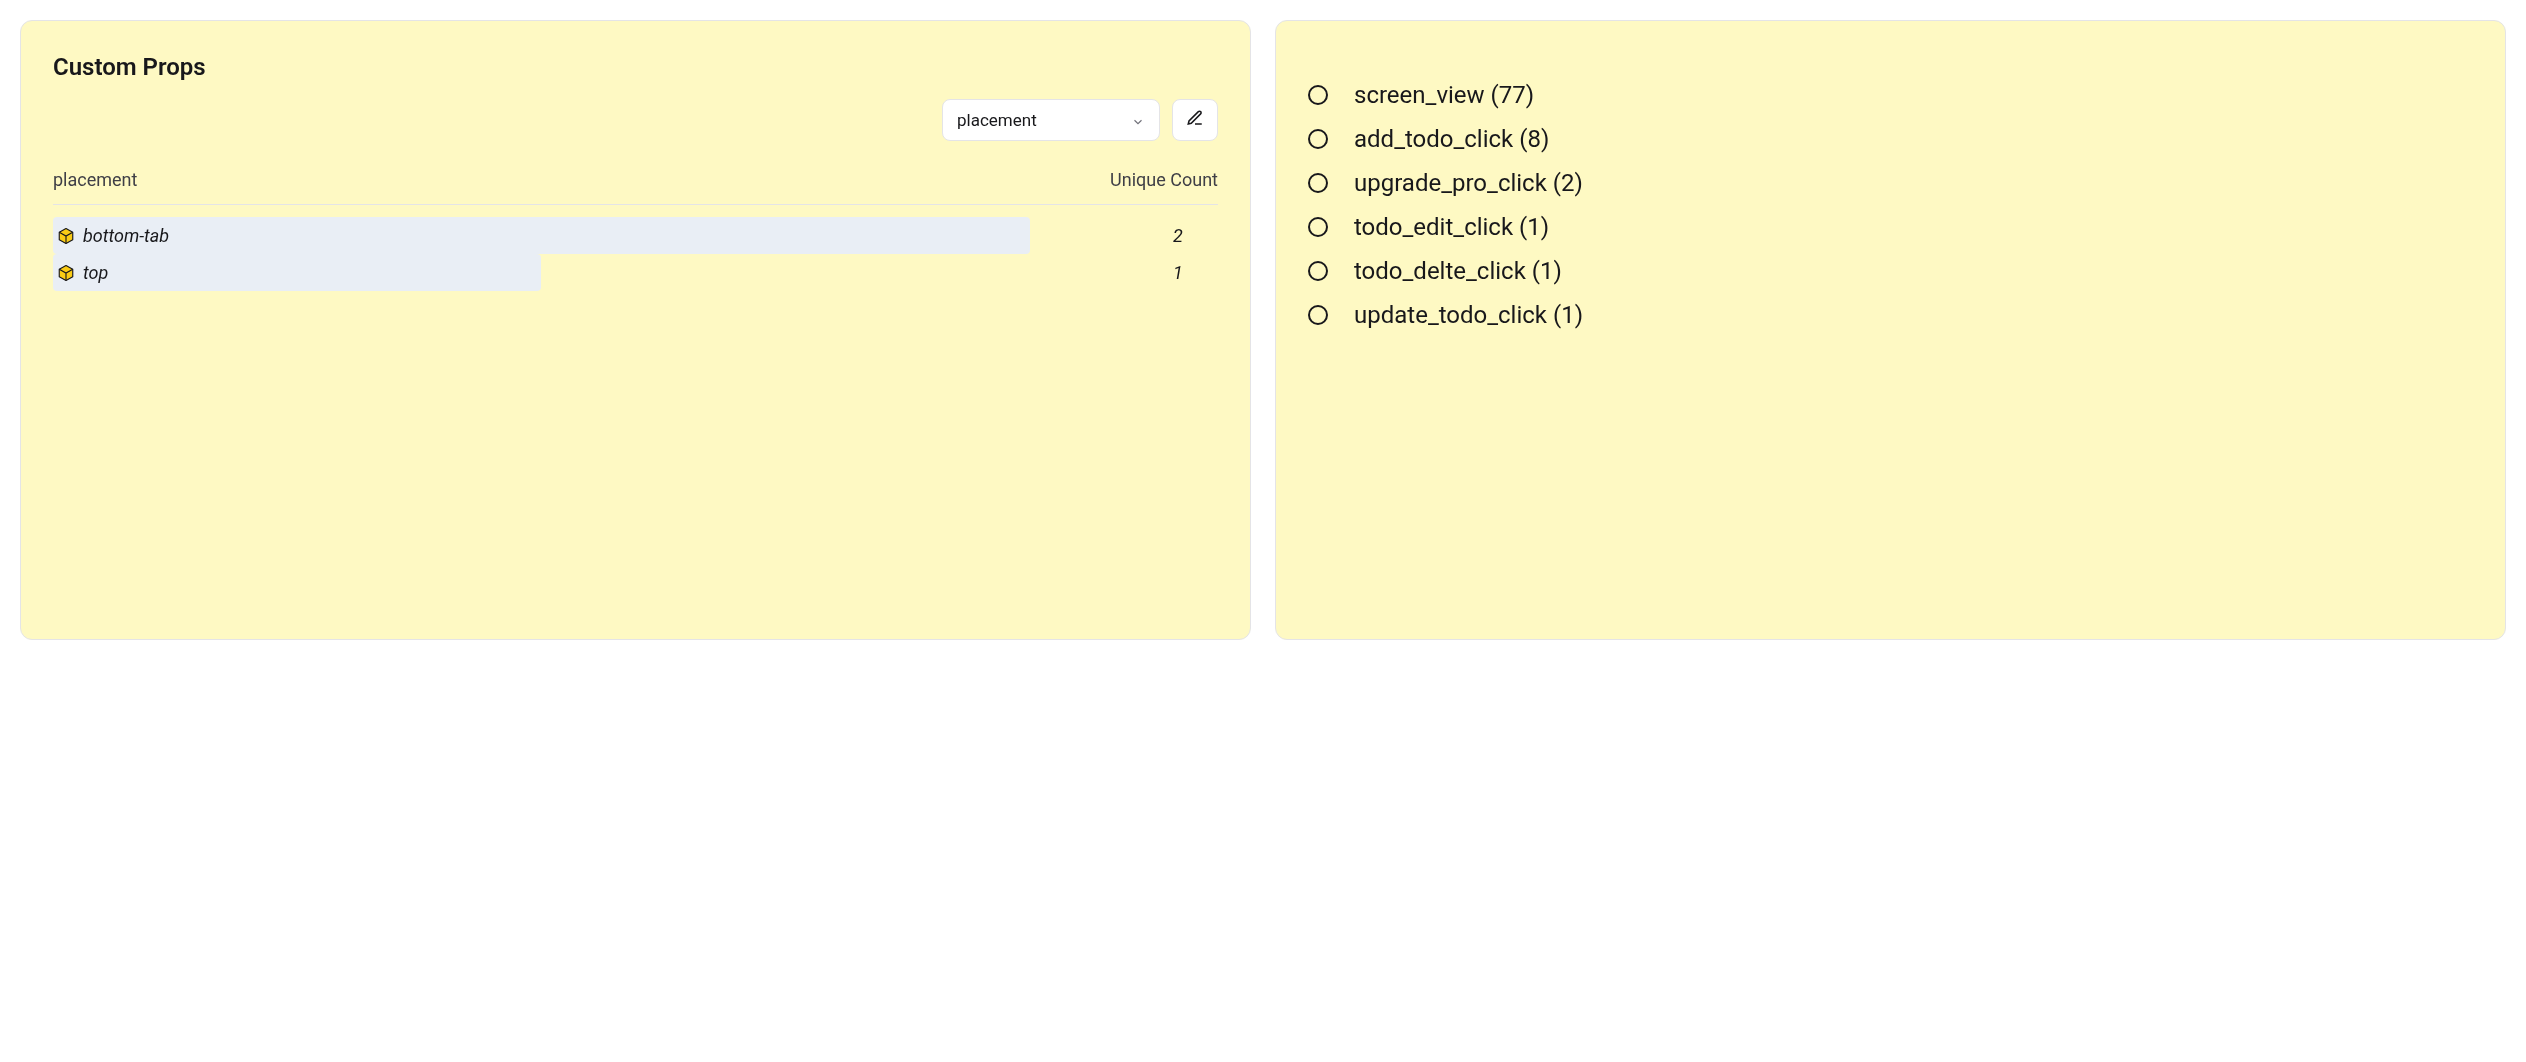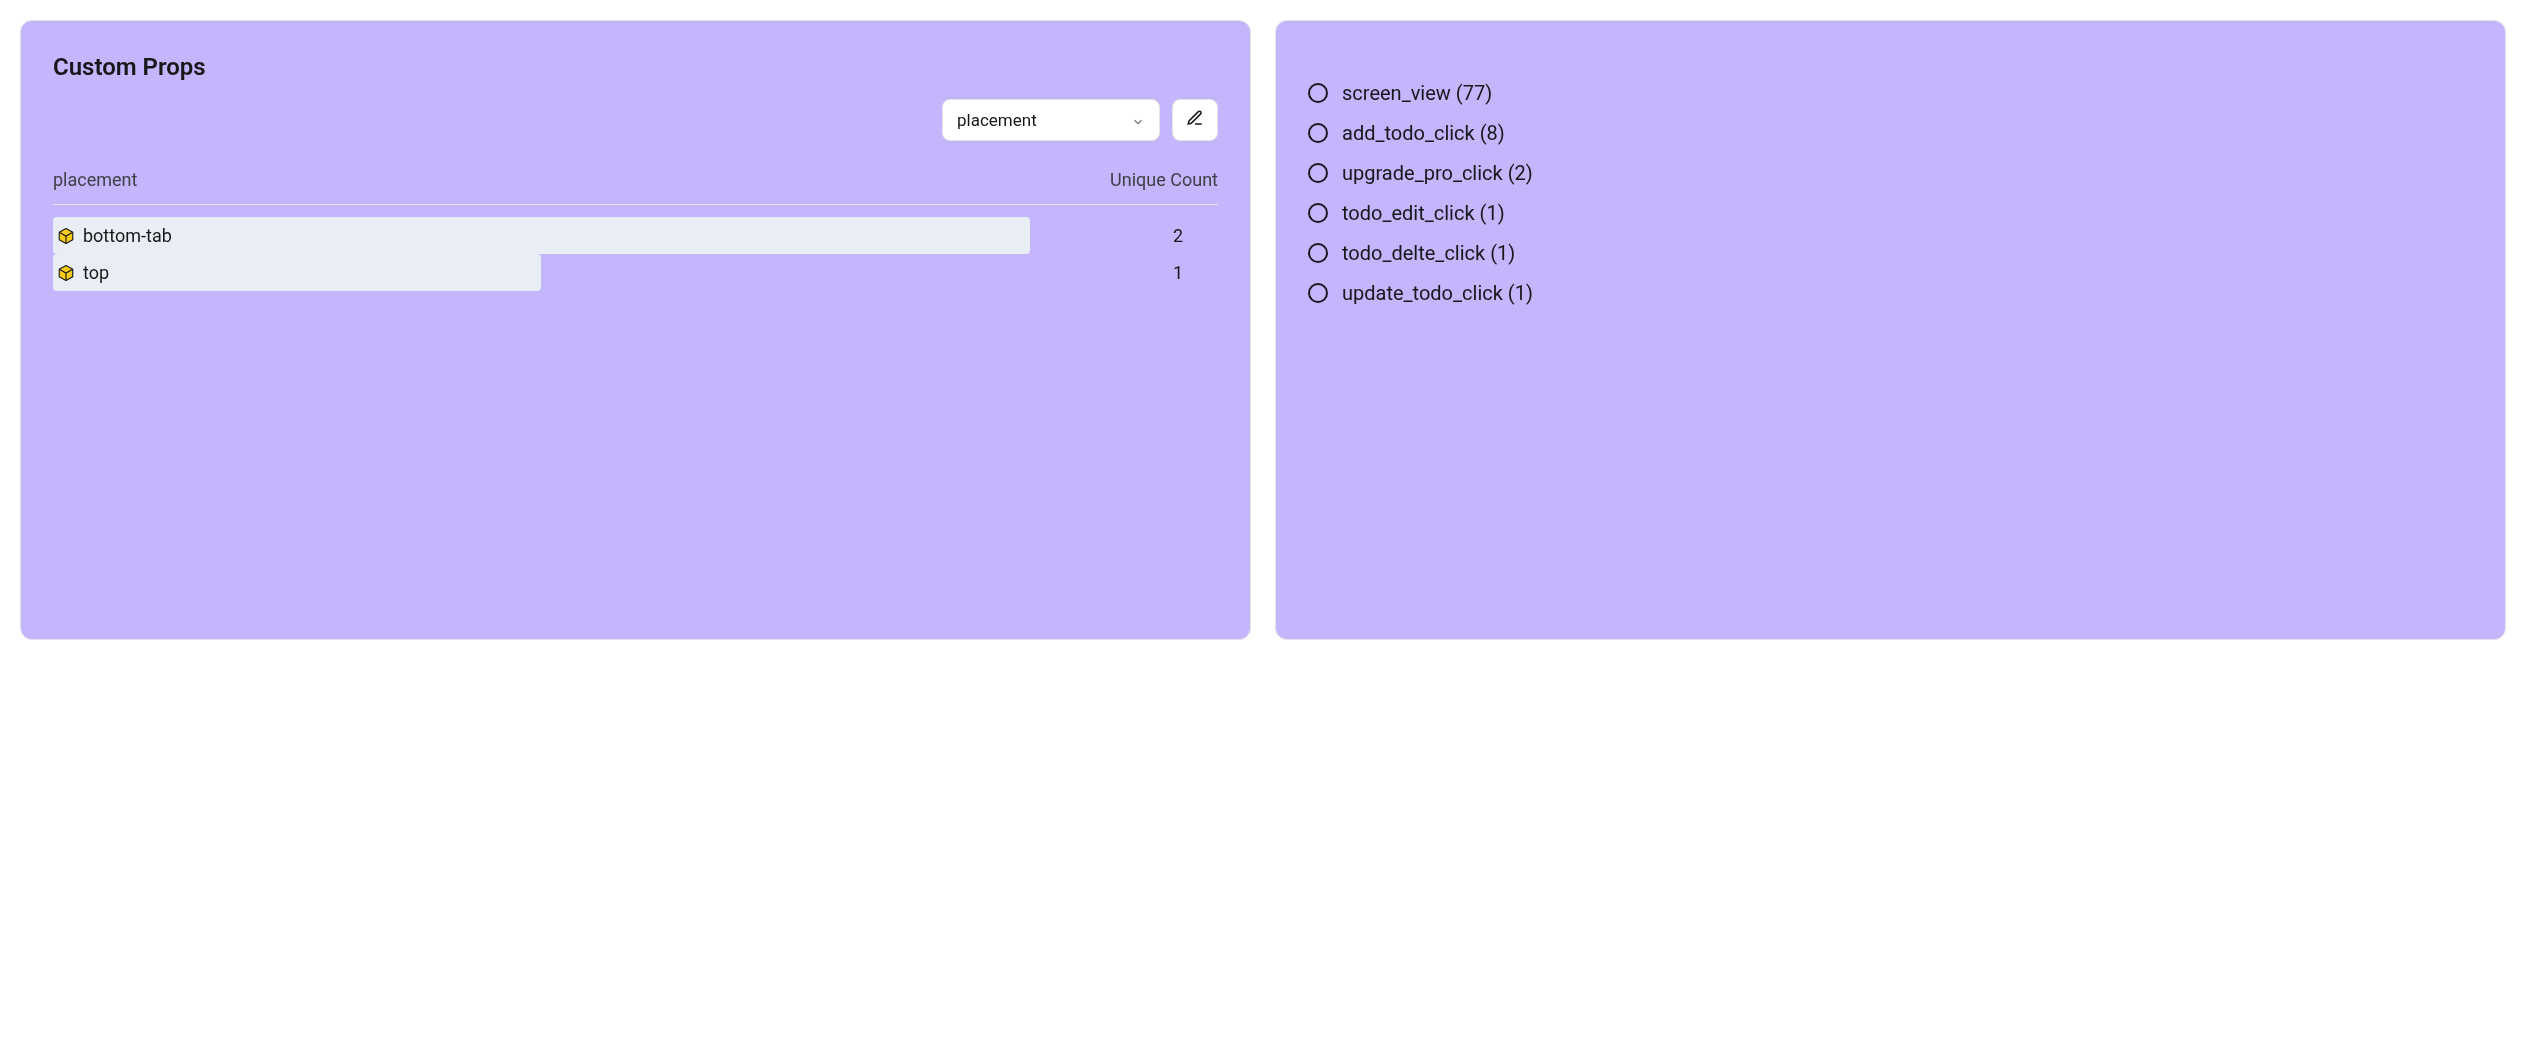--- a/index.html
+++ b/index.html
@@ -19,21 +19,21 @@
       display: flex;
       gap: 24px;
       width: 100%;
     }
 
     .panel {
       flex: 1;
       border: 1px solid #e4e4e7;
       border-radius: 12px;
       padding: 32px 32px 28px 32px;
-      background: #c4b5fd;
+      background: #fef9c3;
       min-height: 620px;
     }
 
     .panel-title {
       font-size: 24px;
       font-weight: 600;
       color: #18181b;
       margin-bottom: 18px;
     }
 
@@ -113,20 +113,21 @@
       display: flex;
       flex-direction: column;
       gap: 8px;
     }
 
     .table-row {
       display: flex;
       align-items: center;
       justify-content: space-between;
       font-size: 18px;
+      font-style: italic;
     }
 
     .row-left {
       display: flex;
       align-items: center;
       gap: 8px;
       width: 100%;
       position: relative;
     }
 
@@ -197,22 +198,23 @@
 
     .radio.selected::after {
       content: "";
       width: 10px;
       height: 10px;
       border-radius: 50%;
       background: #18181b;
     }
 
     .event-label {
-      font-size: 20px;
-      color: #18181b;
+      font-size: 24px;
+      color: #18181b;
+      margin-left: 12px;
     }
   </style>
 </head>
 <body>
 
 <div class="container">
 
   <div class="panel">
     <h2 class="panel-title">Custom Props</h2>
 

